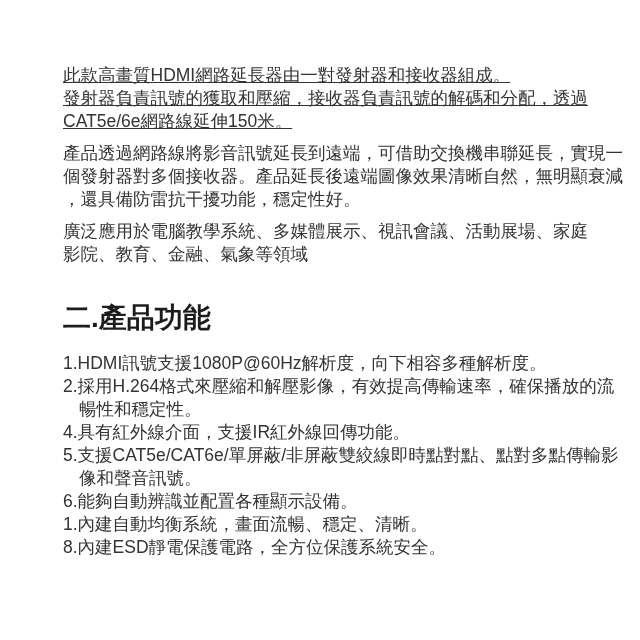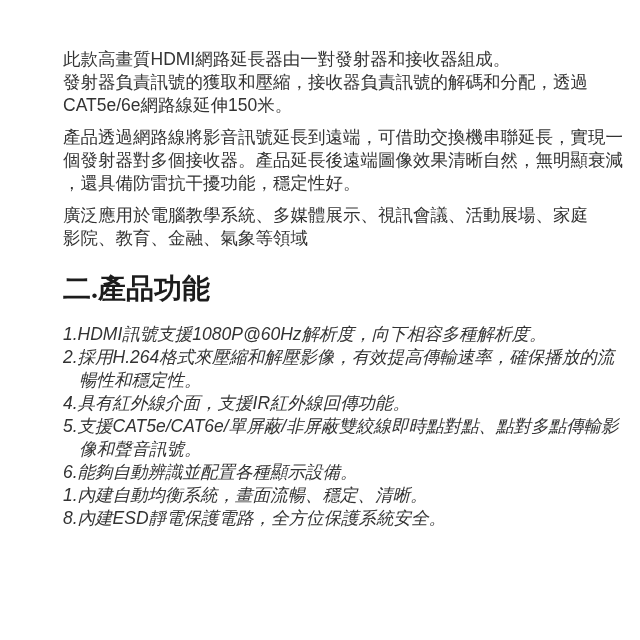--- a/index.html
+++ b/index.html
@@ -21,38 +21,37 @@
   }
   .section-heading {
     margin: 0;
     font-size: 28px;
     line-height: 34px;
     font-weight: 700;
     color: #1c1c1c;
     letter-spacing: 0px;
   }
   .section-heading.second {
-    margin-top: 22px;
-    font-family: Liberation Serif, serif;
+    margin-top: 35px;
   }
   .para {
     margin: 9px 0 0 0;
     font-size: 17.5px;
     line-height: 23px;
     color: #333333;
     white-space: pre-line;
   }
   .para.first {
-    margin-top: 0;
+    margin-top: 16px;
+    text-decoration: underline;
   }
   .features {
     list-style: none;
     margin: 17px 0 0 0;
     padding: 0;
-    font-style: italic;
   }
   .features li {
     font-size: 17.5px;
     line-height: 23px;
     color: #333333;
     white-space: pre-line;
     padding-left: 16px;   
     text-indent: -16px;   
   }
 </style>

